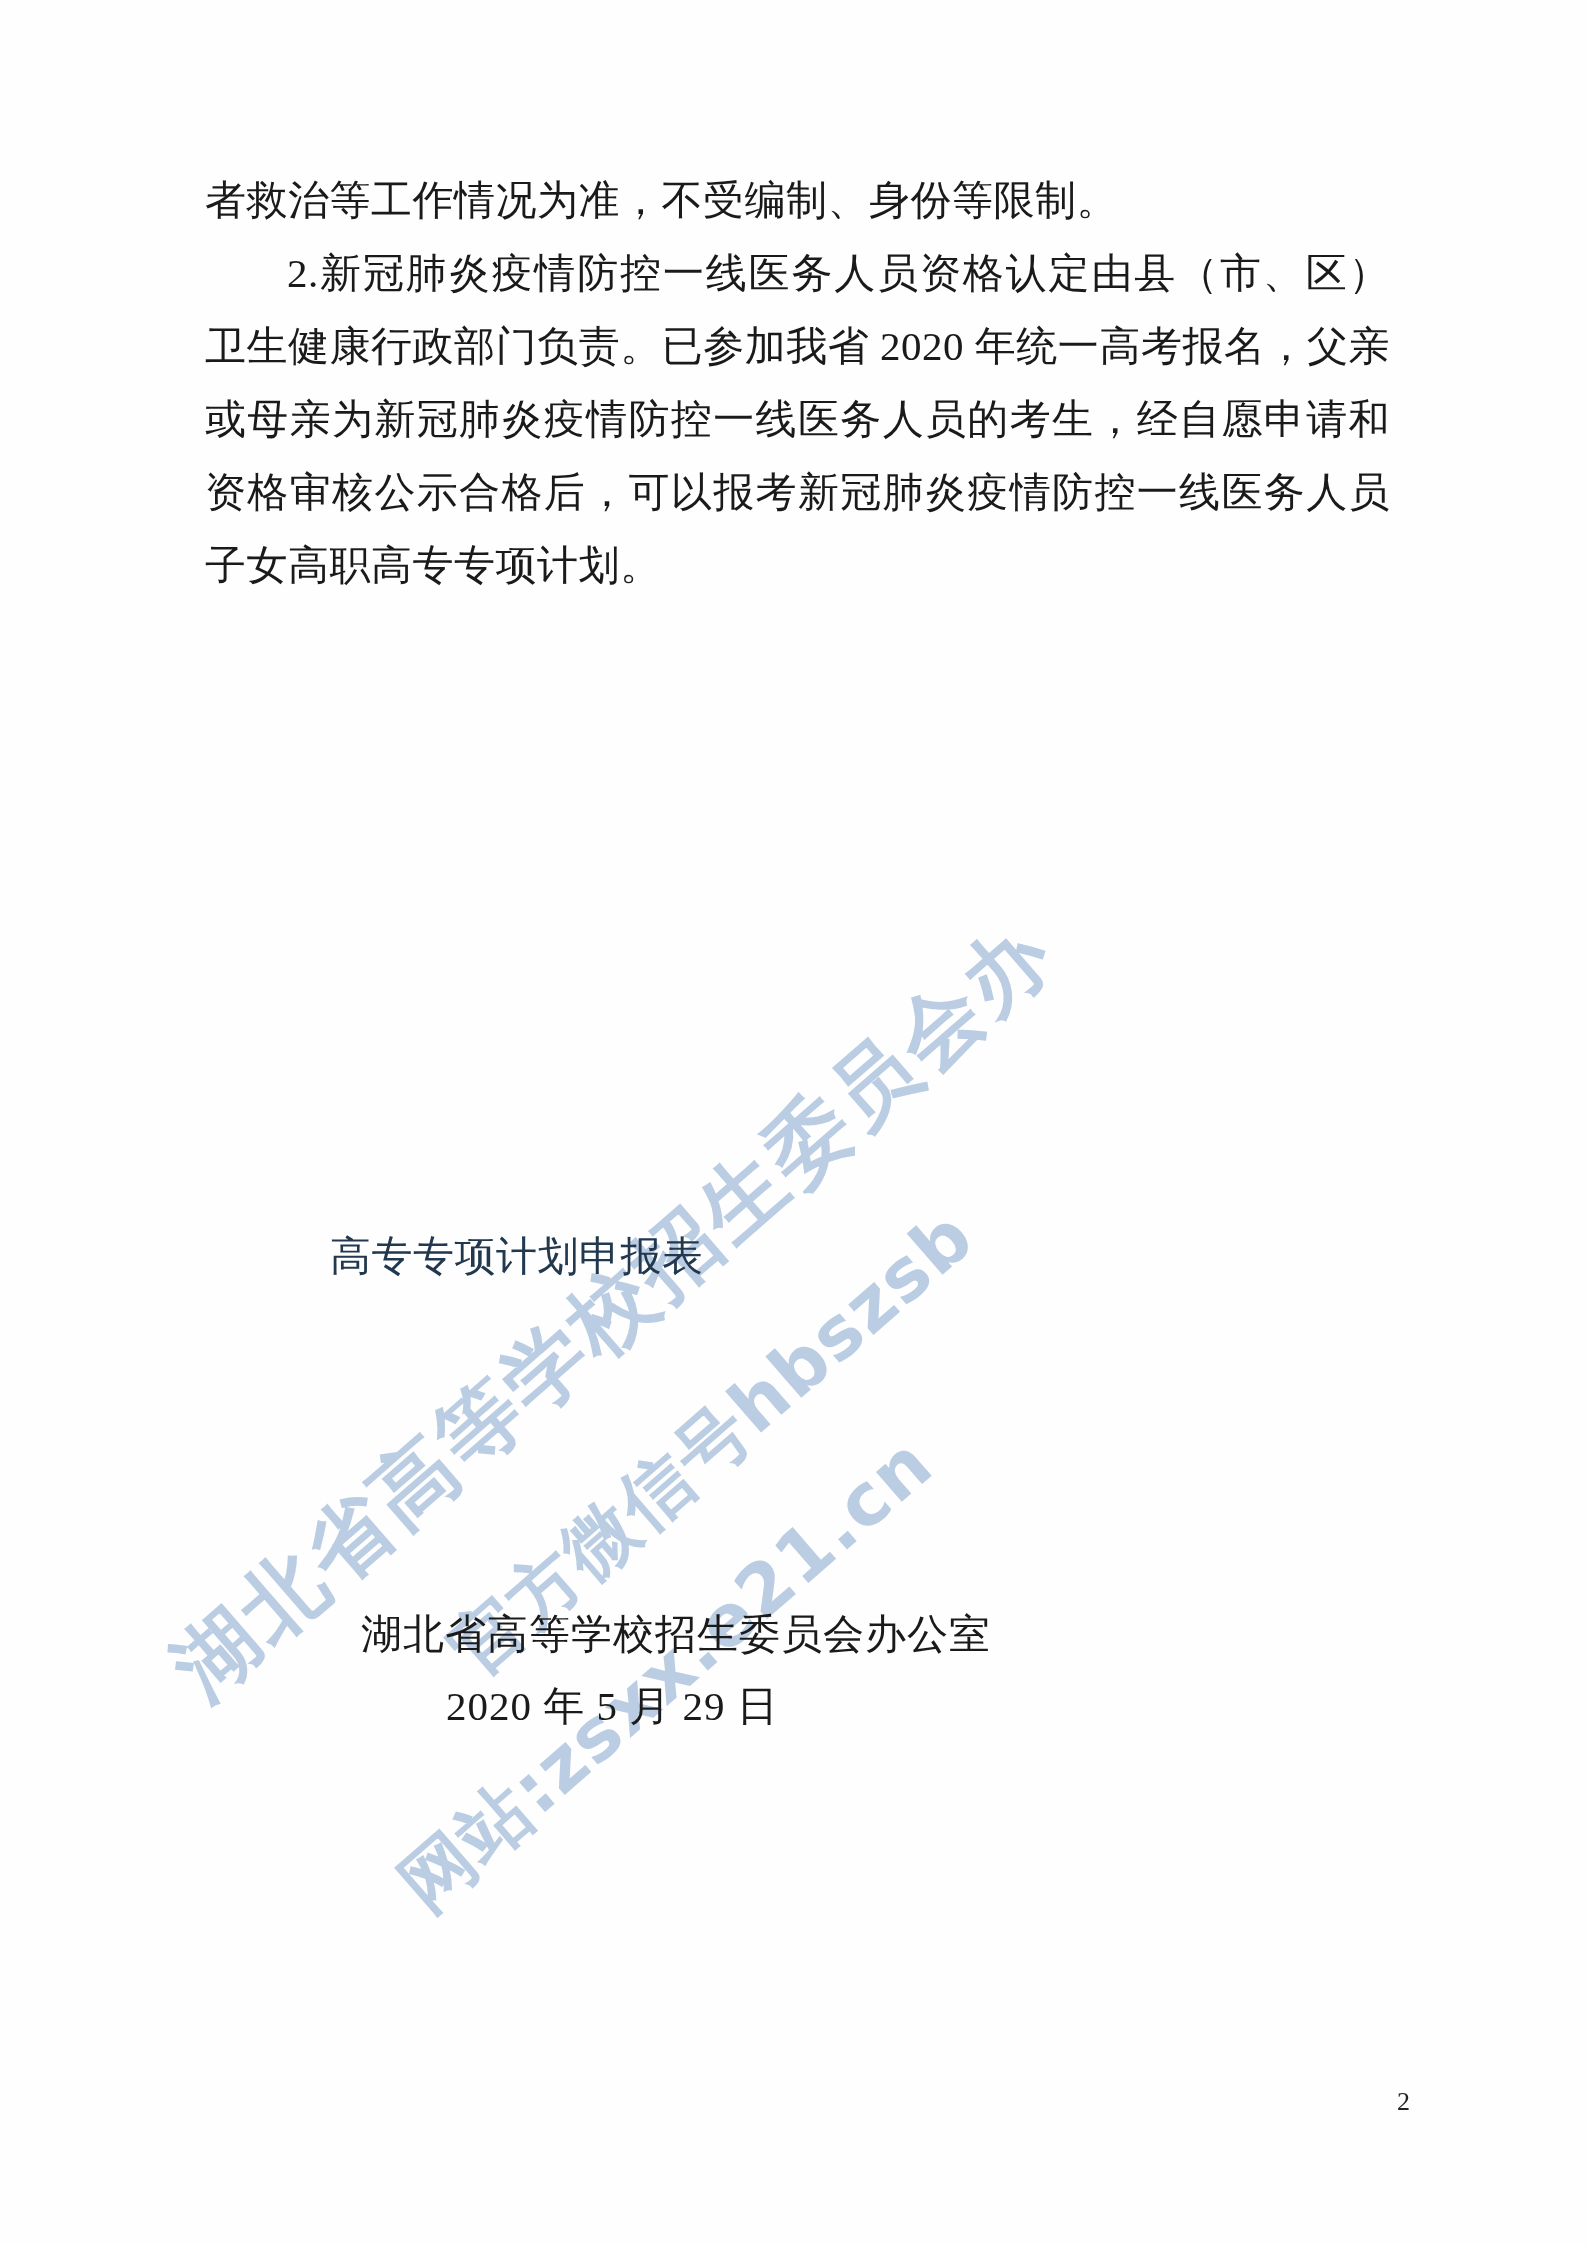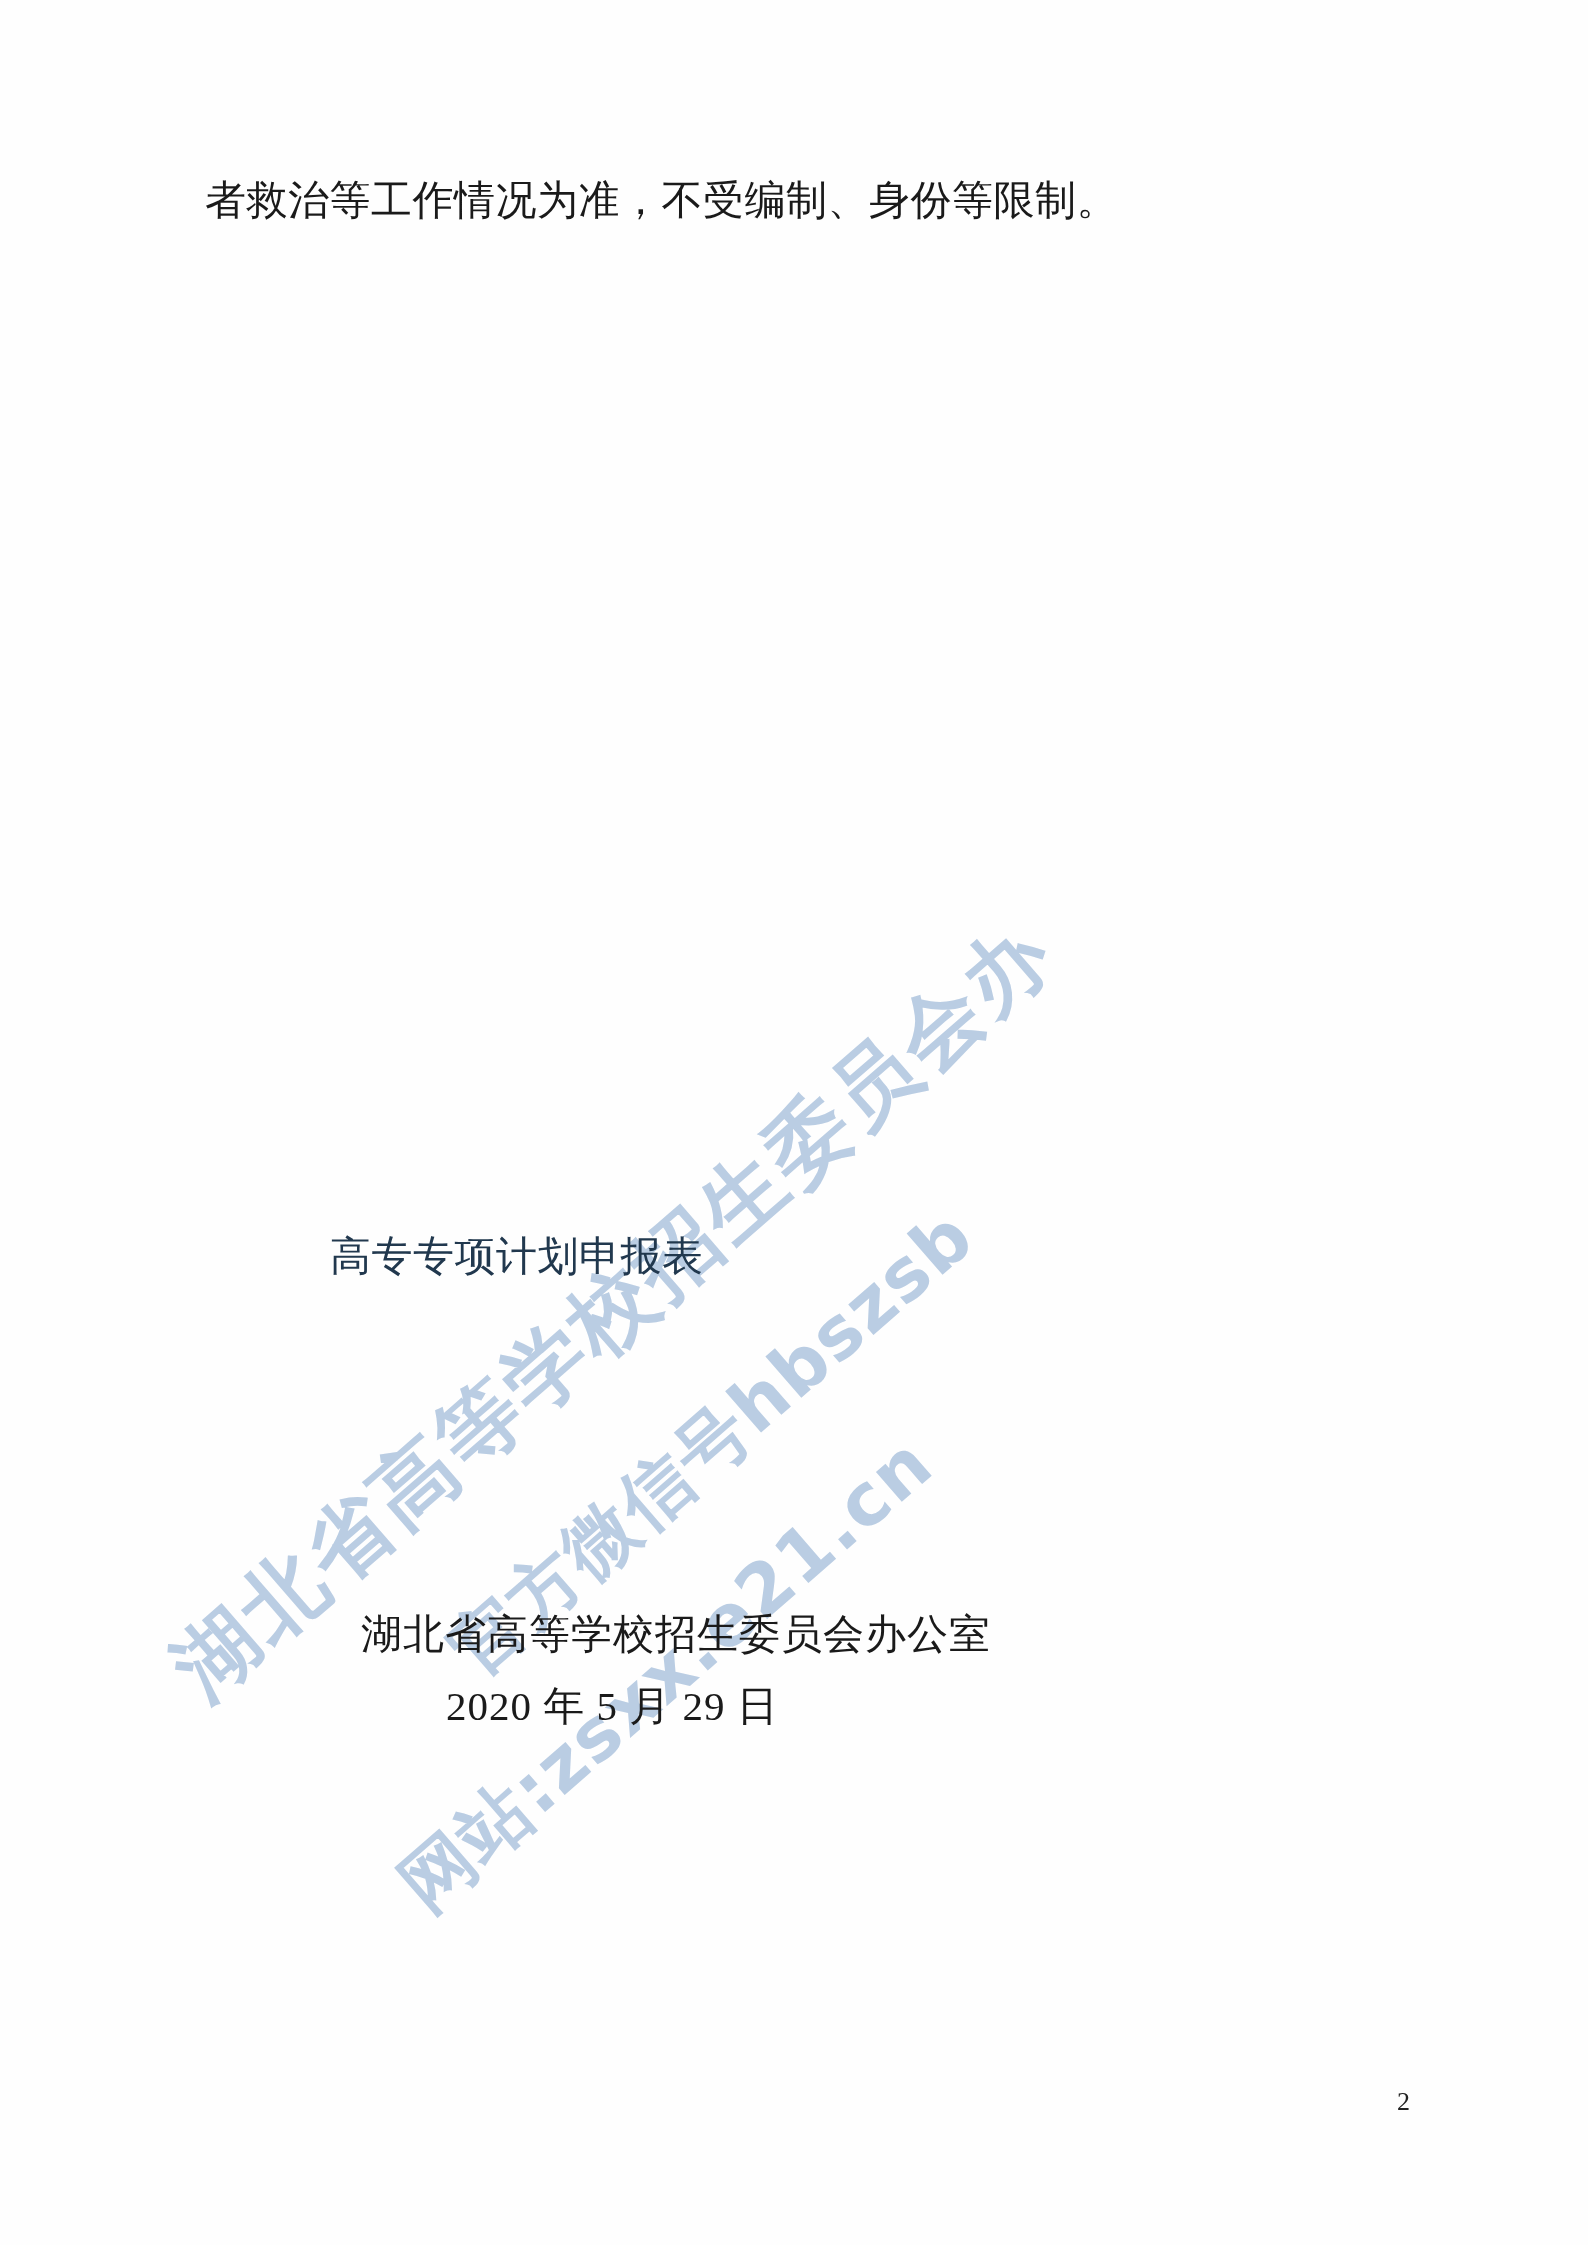--- a/index.html
+++ b/index.html
@@ -127,20 +127,21 @@
 <div id="page">
 
   <div id="watermark">
     <div class="wm-line wm1">湖北省高等学校招生委员会办</div>
     <div class="wm-line wm2">官方微信号hbszsb</div>
     <div class="wm-line wm2" style="left:380px; top:1860px;">网站:zsxx.e21.cn</div>
   </div>
 
   <div id="content">
     <p class="para">者救治等工作情况为准，不受编制、身份等限制。</p>
+    <p class="para indent2">2.新冠肺炎疫情防控一线医务人员资格认定由县（市、区）卫生健康行政部门负责。已参加我省 2020 年统一高考报名，父亲或母亲为新冠肺炎疫情防控一线医务人员的考生，经自愿申请和资格审核公示合格后，可以报考新冠肺炎疫情防控一线医务人员子女高职高专专项计划。</p>
   </div>
 
   <div id="attachment">
     <p class="para line2">高专专项计划申报表</p>
   </div>
 
   <div id="signature">
     <div class="sig-line">
       <span class="sig-inner">湖北省高等学校招生委员会办公室</span>
     </div>

